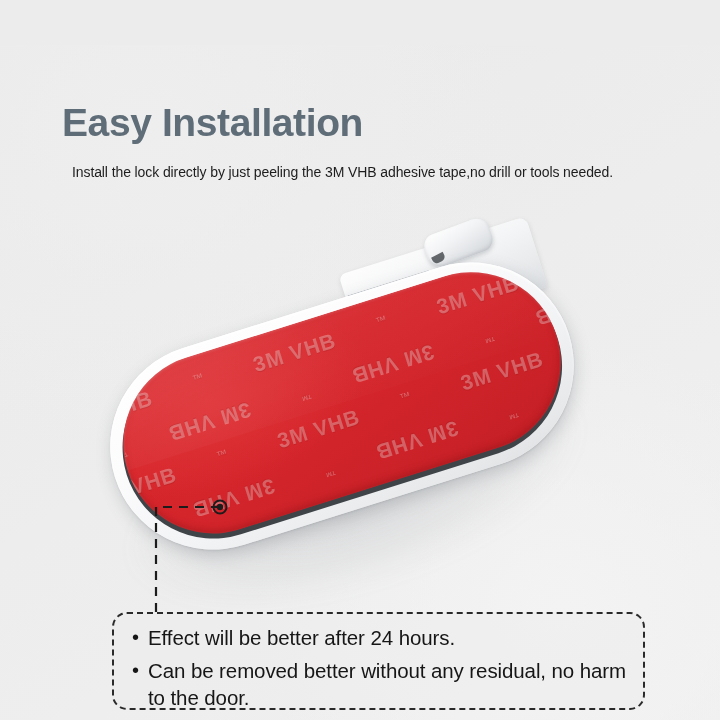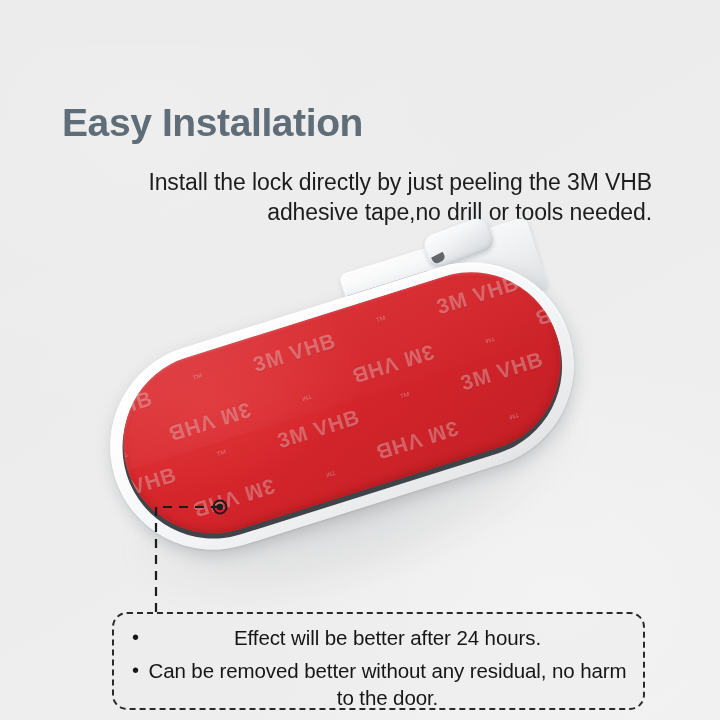--- a/index.html
+++ b/index.html
@@ -34,27 +34,26 @@
     font-size: 39px;
     line-height: 46px;
     font-weight: bold;
     letter-spacing: -0.4px;
     color: #5f6d78;
     white-space: nowrap;
   }
   .subtext {
     position: absolute;
     left: 72px;
-    top: 122px;
+    top: 112px;
     width: 580px;
-    font-size: 23px;
+    font-size: 14px;
     line-height: 30px;
     color: #1d1d1d;
     letter-spacing: -0.1px;
-    text-align: right;
   }
 
   
   .product-scene {
     position: absolute;
     left: 0;
     top: 150px;
     width: 720px;
     height: 430px;
   }
@@ -230,21 +229,21 @@
     letter-spacing: -0.1px;
   }
   .bullet-line + .bullet-line { margin-top: 6px; }
   .bullet-dot {
     flex: 0 0 auto;
     width: 16px;
     font-size: 20px;
     line-height: 27px;
     color: #161616;
   }
-  .bullet-text { flex: 1 1 auto; text-align: center; }
+  .bullet-text { flex: 1 1 auto; }
 </style>
 </head>
 <body>
 
 <div id="stage">
 
   <div class="heading">Easy Installation</div>
 
   <div class="subtext">Install the lock directly by just peeling the 3M VHB adhesive tape,no drill or tools needed.</div>
 

